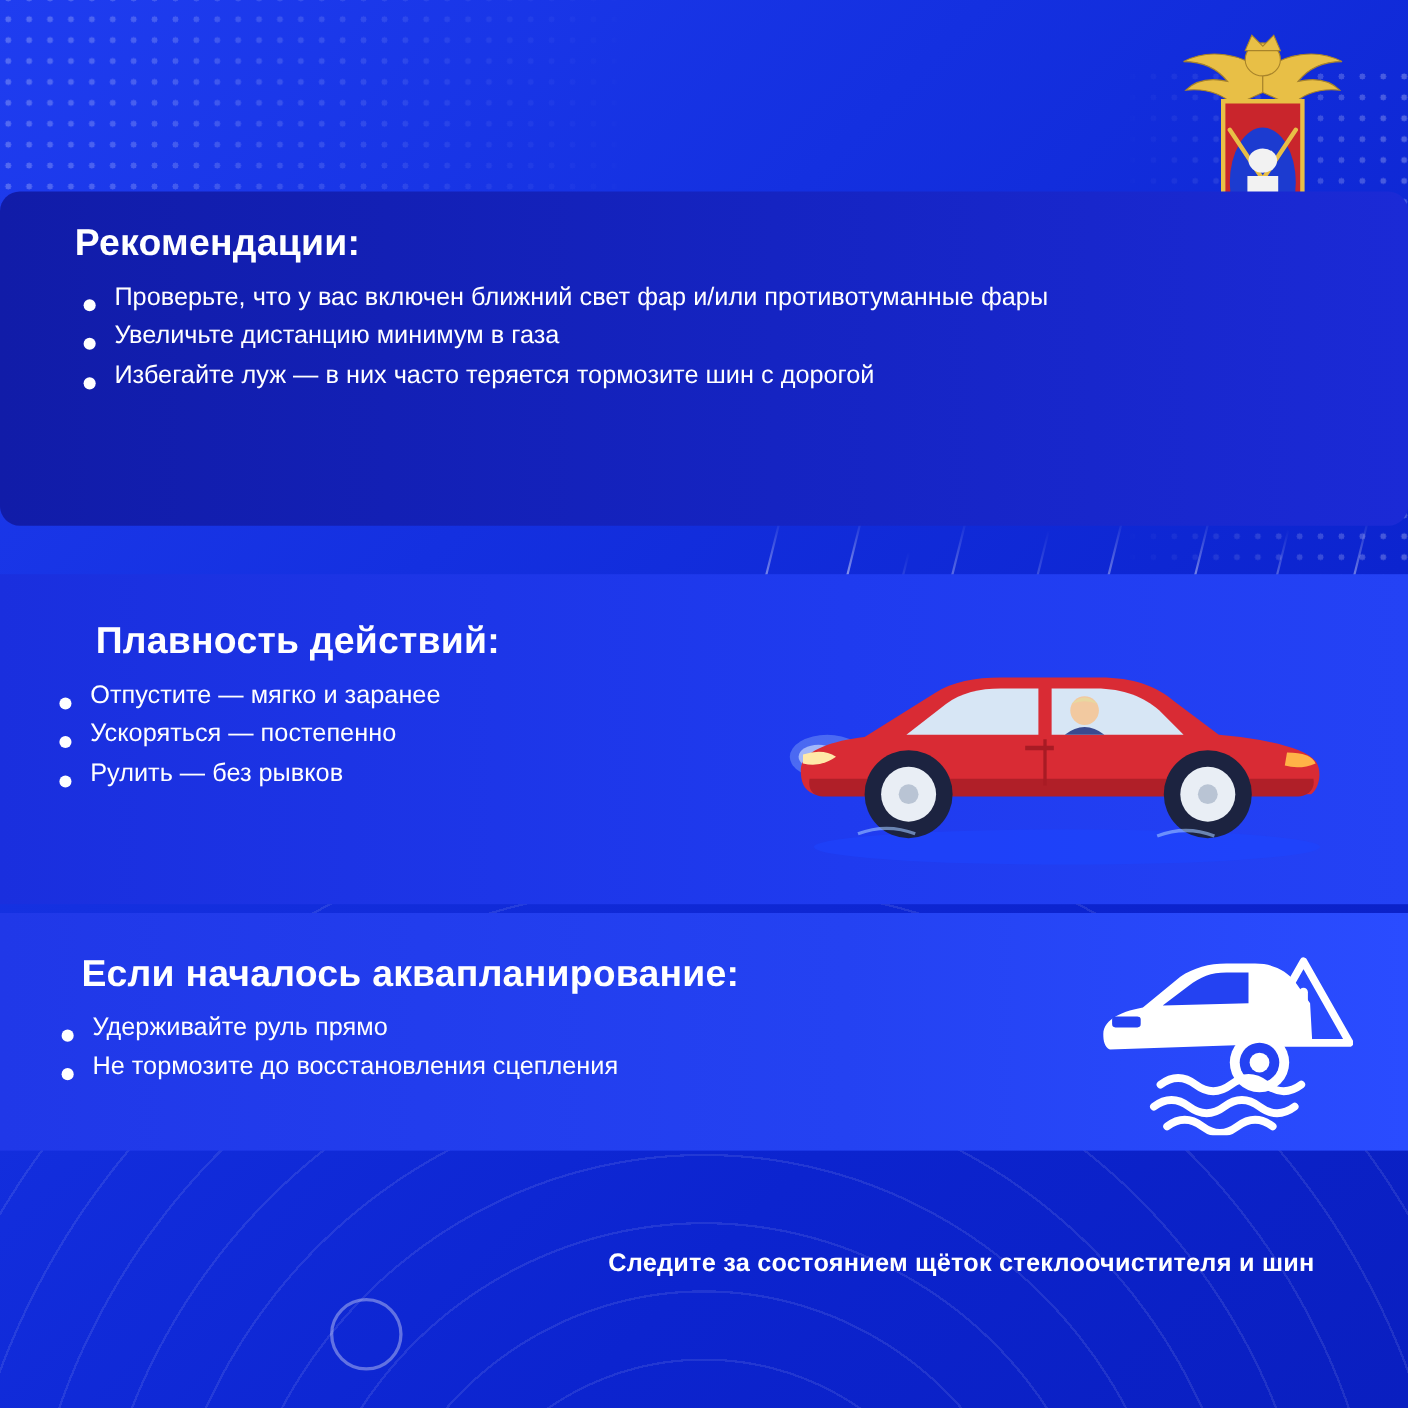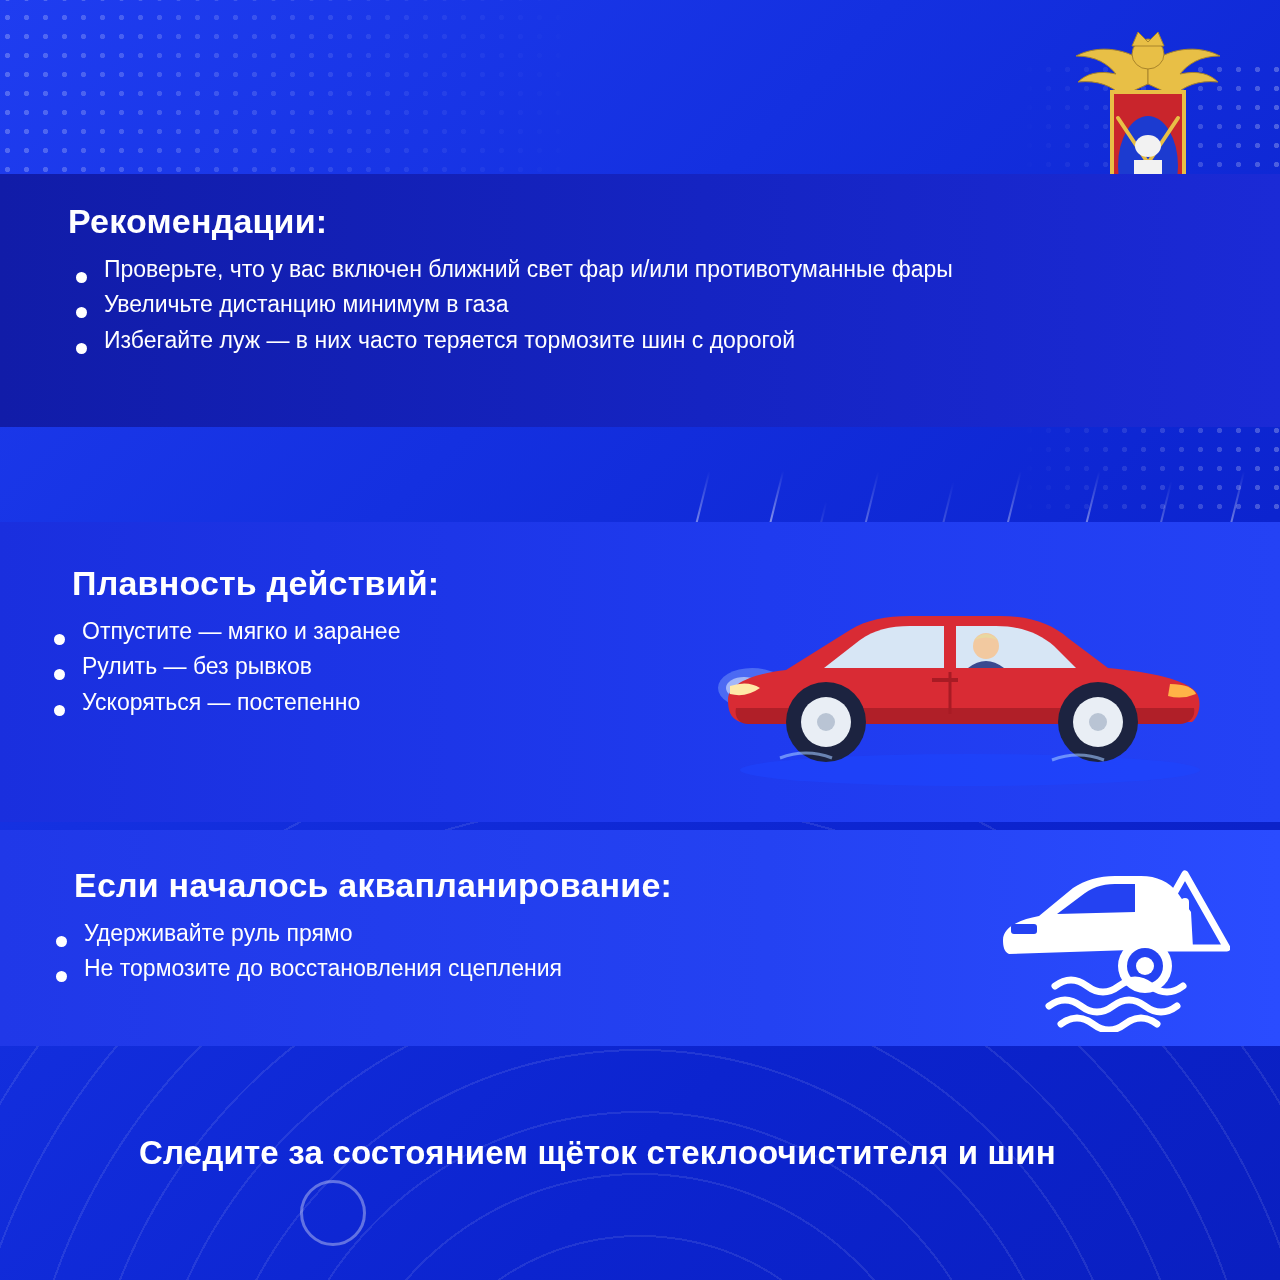--- a/index.html
+++ b/index.html
@@ -82,21 +82,21 @@
   .panel-dark {
     background: linear-gradient(90deg, #111ca8 0%, #1524c2 55%, #1b2ad6 100%);
   }
   .panel-mid {
     background: linear-gradient(90deg, #1a2fde 0%, #1f3bef 60%, #2442f5 100%);
   }
   .panel-light {
     background: linear-gradient(90deg, #2038e8 0%, #2442f2 60%, #2a4cff 100%);
   }
 
-  #panel-1 { top: 174px;  height: 253px; }
+  #panel-1 { top: 174px;  height: 304px; border-radius: 18px; }
   #panel-2 { top: 522px;  height: 300px; }
   #panel-3 { top: 830px;  height: 216px; }
 
   h2.block-title {
     margin: 0;
     color: #ffffff;
     font-size: 34px;
     font-weight: bold;
     letter-spacing: 0.2px;
   }
@@ -119,32 +119,32 @@
     left: 8px;
     top: 17px;
     width: 11px;
     height: 11px;
     border-radius: 50%;
     background: #ffffff;
   }
 
   #panel-1 .inner { padding: 28px 240px 0 68px; }
   #panel-2 .inner { padding: 42px 520px 0 46px; }
-  #panel-2 h2.block-title { margin-left: 26px; }
+  #panel-2 h2.block-title { margin-left: 41px; }
   #panel-3 .inner { padding: 36px 290px 0 48px; }
   #panel-3 h2.block-title { margin-left: 26px; }
 
   .footer-line {
     position: absolute;
     left: 0;
     top: 1134px;
     width: 1195px;
-    text-align: center;
+    text-align: right;
     color: #ffffff;
-    font-size: 33px;
+    font-size: 23px;
     font-weight: bold;
     letter-spacing: 0.2px;
   }
 
   
   .emblem {
     position: absolute;
     right: 52px;
     top: 26px;
     width: 160px;
@@ -245,22 +245,22 @@
         <li>Избегайте луж — в них часто теряется тормозите шин с дорогой</li>
       </ul>
     </div>
   </section>
 
   <section class="panel panel-mid" id="panel-2">
     <div class="inner">
       <h2 class="block-title">Плавность действий:</h2>
       <ul class="bullets">
         <li>Отпустите — мягко и заранее</li>
+        <li>Ускоряться — постепенно</li>
         <li>Рулить — без рывков</li>
-        <li>Ускоряться — постепенно</li>
       </ul>
     </div>
   </section>
 
   <div class="car-wrap">
     <svg viewBox="0 0 520 215" width="520" height="215" aria-hidden="true">
 
       <ellipse cx="270" cy="182" rx="230" ry="16" fill="#1d46ff" opacity=".55"></ellipse>
 
       <g opacity=".8">

